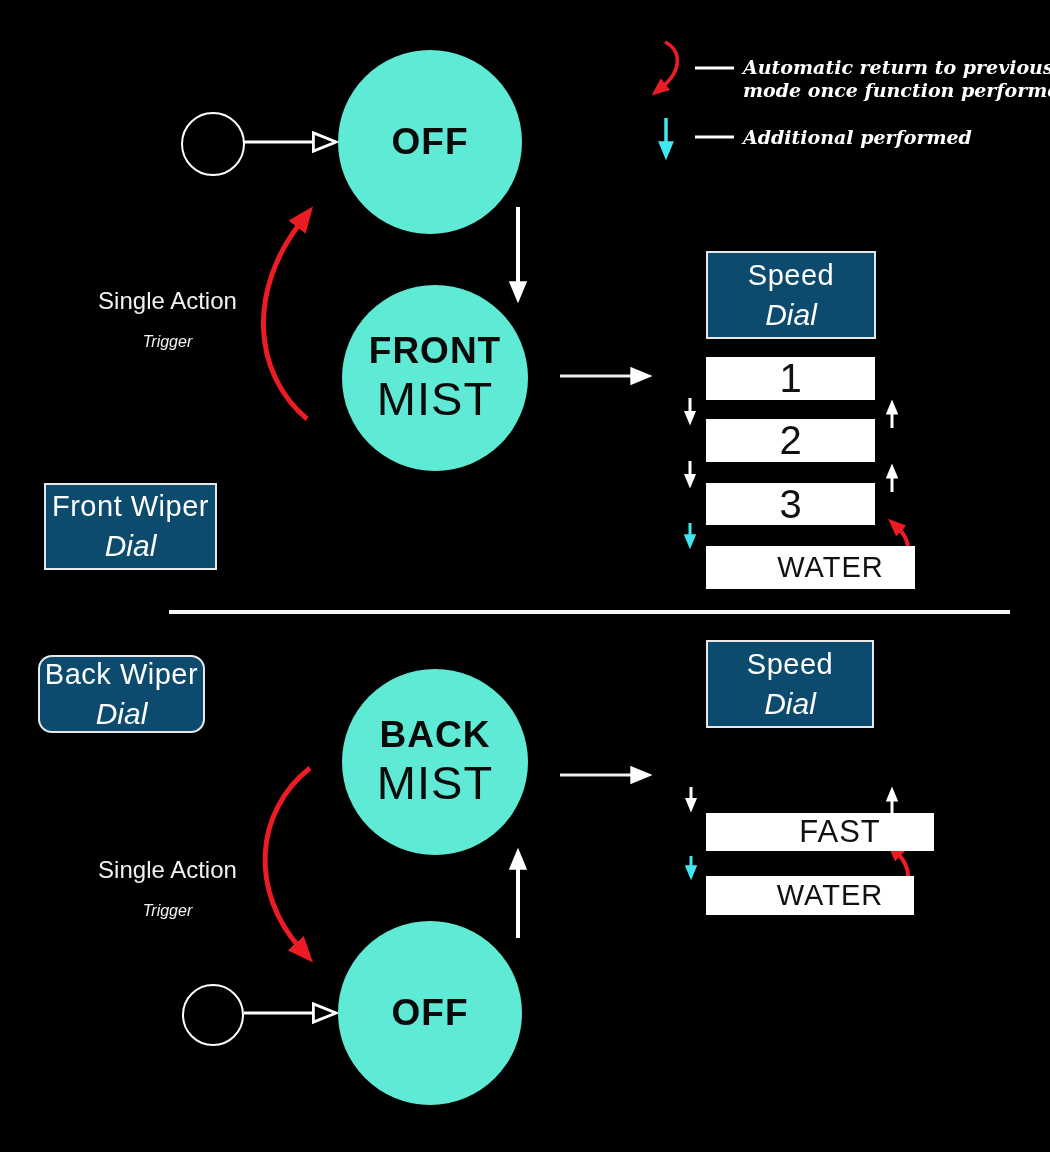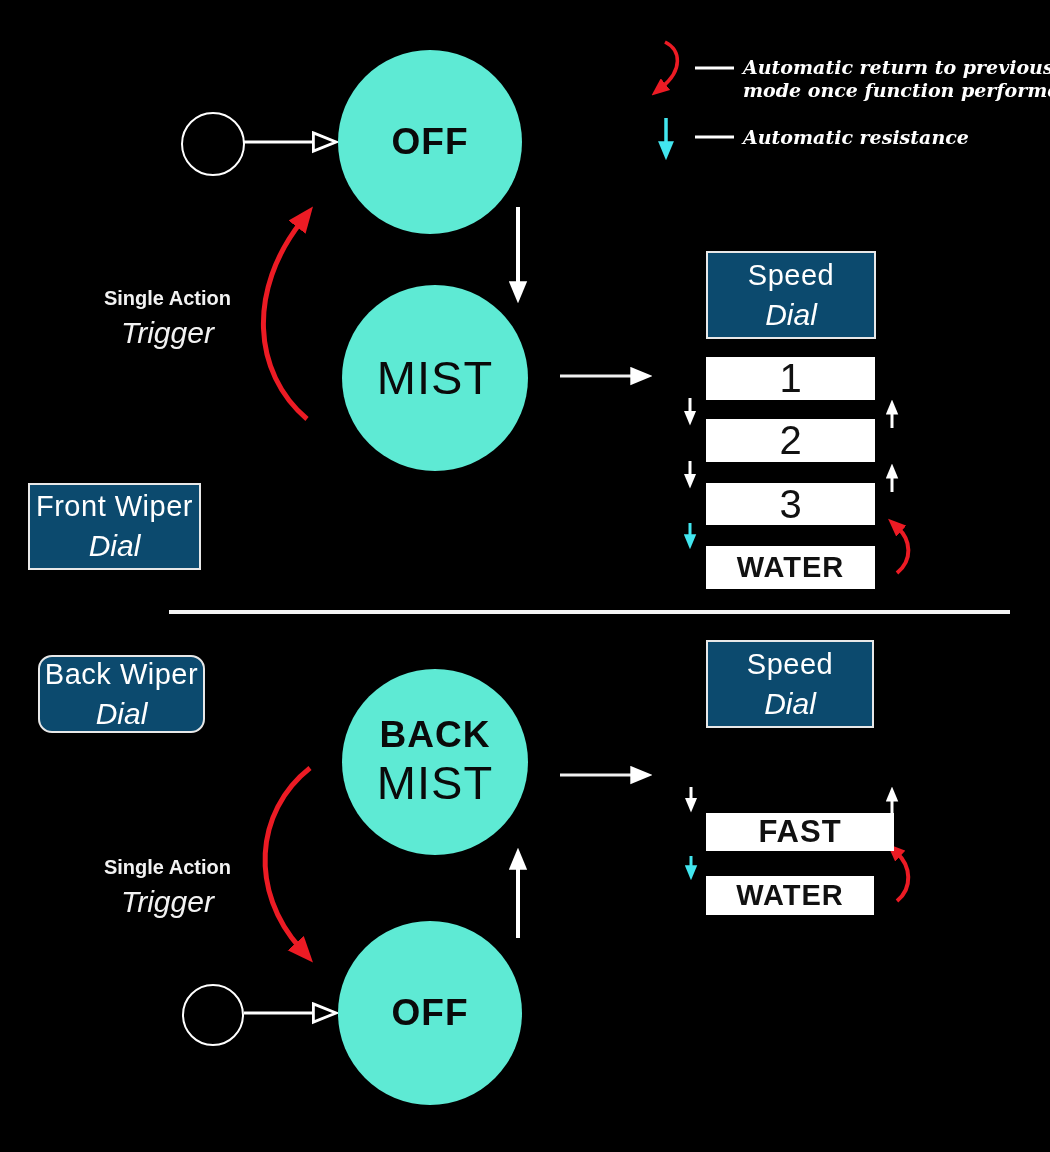--- a/index.html
+++ b/index.html
@@ -26,25 +26,25 @@
     text-align:center;
   }
   .label-box .t{font-size:29px;font-weight:400;letter-spacing:0.5px;}
   .label-box .s{font-size:30px;font-style:italic;font-weight:400;margin-top:6px;}
   
   .bar{
     position:absolute;background:#fff;color:#111;
     display:flex;align-items:center;justify-content:center;
   }
   .bar.num{font-size:40px;font-weight:500;}
-  .bar.word{font-size:29px;font-weight:700;letter-spacing:1px;}
+  .bar.word{font-size:29px;font-weight:400;letter-spacing:1px;padding-left:40px;}
   
   .trigger-label{position:absolute;text-align:center;color:#f2f2f2;}
-  .trigger-label .t{font-size:20px;font-weight:700;}
-  .trigger-label .s{font-size:30px;font-style:italic;margin-top:6px;}
+  .trigger-label .t{font-size:24px;font-weight:400;}
+  .trigger-label .s{font-size:16px;font-style:italic;margin-top:18px;}
   .legend-text{
     position:absolute;color:#fff;font-family:"DejaVu Serif","Liberation Serif",serif;
     font-style:italic;font-weight:700;font-size:19px;line-height:23px;white-space:nowrap;
   }
   .divider{position:absolute;background:#f5f5f5;}
 </style>
 </head>
 <body>
 
 <div id="canvas">
@@ -100,39 +100,40 @@
     <line x1="691" y1="856" x2="691" y2="869" stroke-width="3" marker-end="url(#mcs)" stroke="#42e6ef"></line>
     <line x1="892" y1="813" x2="892" y2="799" stroke="#ffffff" stroke-width="3" marker-end="url(#mws)"></line>
     <path d="M 897 901 C 913 888 911 866 897 853" fill="none" stroke-width="4" marker-end="url(#mrs)" stroke="#ec1b24"></path>
   </svg>
 
   <div class="legend-text" style="left:743px;top:56px;">
     <div>Automatic return to previous</div>
     <div>mode once function performed</div>
   </div>
   <div class="legend-text" style="left:743px;top:126px;">
-    <div>Automatic resistance</div>
+    <div>Additional performed</div>
   </div>
 
   <div class="start-circle" style="left:181px;top:112px;width:60px;height:60px;"></div>
 
   <div class="node" style="left:338px;top:50px;width:184px;height:184px;">
     <div class="l1">OFF</div>
   </div>
 
   <div class="node" style="left:342px;top:285px;width:186px;height:186px;">
+    <div class="l1">FRONT</div>
     <div class="l2">MIST</div>
   </div>
 
   <div class="trigger-label" style="left:85px;top:287px;width:165px;">
     <div class="t">Single Action</div>
     <div class="s">Trigger</div>
   </div>
 
-  <div class="label-box" style="left:28px;top:483px;width:169px;height:83px;">
+  <div class="label-box" style="left:44px;top:483px;width:169px;height:83px;">
     <div class="t">Front Wiper</div>
     <div class="s">Dial</div>
   </div>
 
   <div class="label-box" style="left:706px;top:251px;width:166px;height:84px;">
     <div class="t">Speed</div>
     <div class="s">Dial</div>
   </div>
 
   <div class="bar num" style="left:706px;top:357px;width:169px;height:43px;">1</div>

